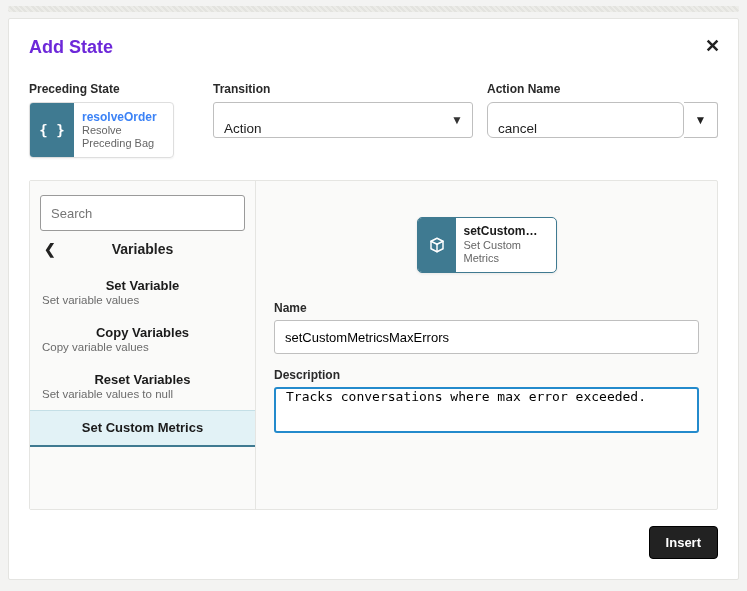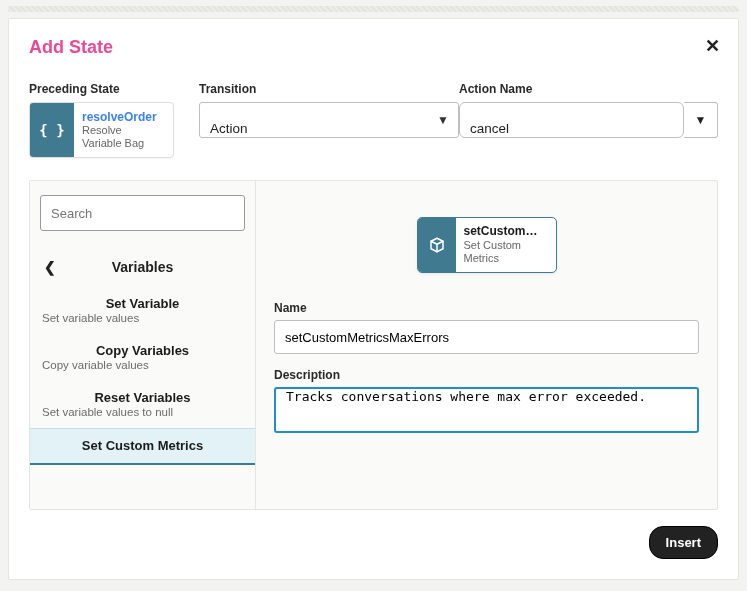--- a/index.html
+++ b/index.html
@@ -1,81 +1,81 @@
 <!DOCTYPE html>
 <html><head>
 <meta charset="utf-8">
 <style>
   * { box-sizing: border-box; margin: 0; padding: 0; }
   body { font-family: -apple-system, BlinkMacSystemFont, "Segoe UI", Arial, sans-serif; background: #f3f3f2; font-size: 13px; color: #222; }
   .page { padding: 6px 8px 12px 8px; }
   .texture { height: 6px; background: repeating-linear-gradient(45deg,#e3e3df,#e3e3df 2px,#ecece8 2px,#ecece8 4px); margin-bottom: 6px; border-radius: 2px;}
   .panel { background: #fff; border: 1px solid #e4e4e1; border-radius: 2px; padding: 18px 20px 20px 20px; position: relative;}
-  .panel-title { font-size: 18px; font-weight: 700; color: #ec4899; }
+  .panel-title { font-size: 18px; font-weight: 700; color: #6d28d9; }
   .close-x { position: absolute; top: 16px; right: 18px; font-size: 18px; font-weight: 600; cursor: pointer; color: #222;}
-  .top-row { display: flex; margin-top: 24px; }
+  .top-row { display: flex; gap: 14px; margin-top: 24px; }
   .col-preceding { flex: 0 0 170px; }
   .col-transition { flex: 0 0 260px; }
   .col-action { flex: 1; }
   .form-label { font-size: 12px; font-weight: 700; color: #2a2a2a; margin-bottom: 6px; display:block;}
   .state-card { display: flex; border: 1px solid #dedede; border-radius: 4px; overflow: hidden; width: 145px; box-shadow: 0 1px 2px rgba(0,0,0,.05); height: 56px;}
   .state-card .icon-block { background: #3f7a91; color: #fff; width: 44px; display:flex; align-items:center; justify-content:center; font-family: monospace; font-size: 14px; font-weight: 700;}
   .state-card .card-body { padding: 6px 8px; display:flex; flex-direction:column; justify-content:center; line-height:1.2;}
   .state-card .card-title { font-weight: 700; font-size: 12px; color:#3b82f6;}
   .state-card .card-sub { font-size: 11px; color: #666;}
   .select { position: relative; }
   .select-box { border: 1px solid #bfbfbf; border-radius: 3px; height: 36px; display:flex; align-items:center; padding: 16px 34px 0 10px; background:#fff; cursor:pointer; font-size:13.5px;}
   .select .caret { position:absolute; right:10px; top:50%; transform:translateY(-50%); font-size:12px; color:#333;}
   .action-wrap { display:flex; }
   .action-wrap .select-box { flex:1; border-top-right-radius:0; border-bottom-right-radius:0;border-radius:6px; }
   .action-wrap .side-btn { width:34px; border:1px solid #bfbfbf; border-left:none; border-top-right-radius:3px; border-bottom-right-radius:3px; display:flex; align-items:center; justify-content:center; background:#fff; cursor:pointer; font-size:12px;}
   .workspace { display:flex; margin-top: 22px; border:1px solid #e5e5e2; border-radius:2px; min-height: 330px; background:#fafaf9; }
   .sidebar { width: 226px; border-right: 1px solid #e5e5e2; background:#fafaf9; padding-top:10px;}
-  .search { margin: 4px 10px 20px 10px; }
+  .search { margin: 4px 10px 2px 10px; }
   .search input { width:100%; height:36px; border:1px solid #9a9a9a; border-radius:3px; padding:0 10px; font-size:13px; background:#fff;}
   .crumb { display:flex; align-items:center; justify-content:center; padding: 8px 10px 12px 10px; position:relative;}
   .crumb .back { position:absolute; left:14px; font-size:14px; font-weight:800; cursor:pointer; color:#222;}
   .crumb .crumb-title { font-weight:700; font-size:14px; color:#222;}
   .sb-item { padding: 9px 12px 10px 12px; cursor:pointer; }
   .sb-item .t { font-weight:700; font-size:13px; color:#1a1a1a;text-align:center;}
   .sb-item .d { font-size:11.5px; color:#6b6b6b; margin-top:1px;}
   .sb-item.selected { background:#e2f2f6; border-top:1px solid #c4dfe6; border-bottom:2px solid #3f7a91;}
   .main-area { flex:1; padding: 18px 18px 22px 18px; display:flex; flex-direction:column; }
   .preview { display:flex; justify-content:center; padding: 18px 0 28px 0;}
   .preview-card { display:flex; border:1.5px solid #3f7a91; border-radius:5px; overflow:hidden; width:140px; height:56px; box-shadow:0 1px 3px rgba(0,0,0,.08); background:#fff;}
   .preview-card .icon-block { background:#3f7a91; color:#fff; width:42px; display:flex; align-items:center; justify-content:center;}
   .preview-card .card-body { padding:6px 8px; display:flex; flex-direction:column; justify-content:center; line-height:1.15;}
   .preview-card .card-title { font-weight:700; font-size:12px; color:#1a1a1a; white-space:nowrap; overflow:hidden; text-overflow:ellipsis; max-width:84px;}
   .preview-card .card-sub { font-size:11px; color:#666;}
   .field-label { font-size:12px; font-weight:700; color:#2a2a2a; margin-bottom:5px;}
   .text-input { width:100%; height:34px; border:1px solid #bfbfbf; border-radius:3px; padding:0 10px; font-size:13px; background:#fff;}
   .text-area { width:100%; min-height:46px; border:2px solid #238acc; border-radius:3px; padding:0 10px; font-size:13px; background:#fff; resize:none;}
   .section-gap { height:14px;}
   .footer { display:flex; justify-content:flex-end; margin-top:16px;}
-  .insert-btn { background:#222; color:#fff; border:1px solid #000; border-radius:14px; padding:8px 16px; font-size:13px; font-weight:600; cursor:pointer;}
+  .insert-btn { background:#222; color:#fff; border:1px solid #000; border-radius:4px; padding:8px 16px; font-size:13px; font-weight:600; cursor:pointer;}
   svg.box-icon { width:18px; height:18px; }
 </style>
 </head>
 <body>
 
 <div class="page">
   <div class="texture"></div>
   <div class="panel">
     <div class="panel-title">Add State</div>
     <div class="close-x">✕</div>
 
     <div class="top-row">
       <div class="col-preceding">
         <span class="form-label">Preceding State</span>
         <div class="state-card">
           <div class="icon-block">{ }</div>
           <div class="card-body">
             <div class="card-title">resolveOrder</div>
             <div class="card-sub">Resolve</div>
-            <div class="card-sub">Variable Bag</div>
+            <div class="card-sub">Preceding Bag</div>
           </div>
         </div>
       </div>
 
       <div class="col-transition">
         <span class="form-label">Transition</span>
         <div class="select">
           <div class="select-box">
               <span>Action</span>
             </div>

